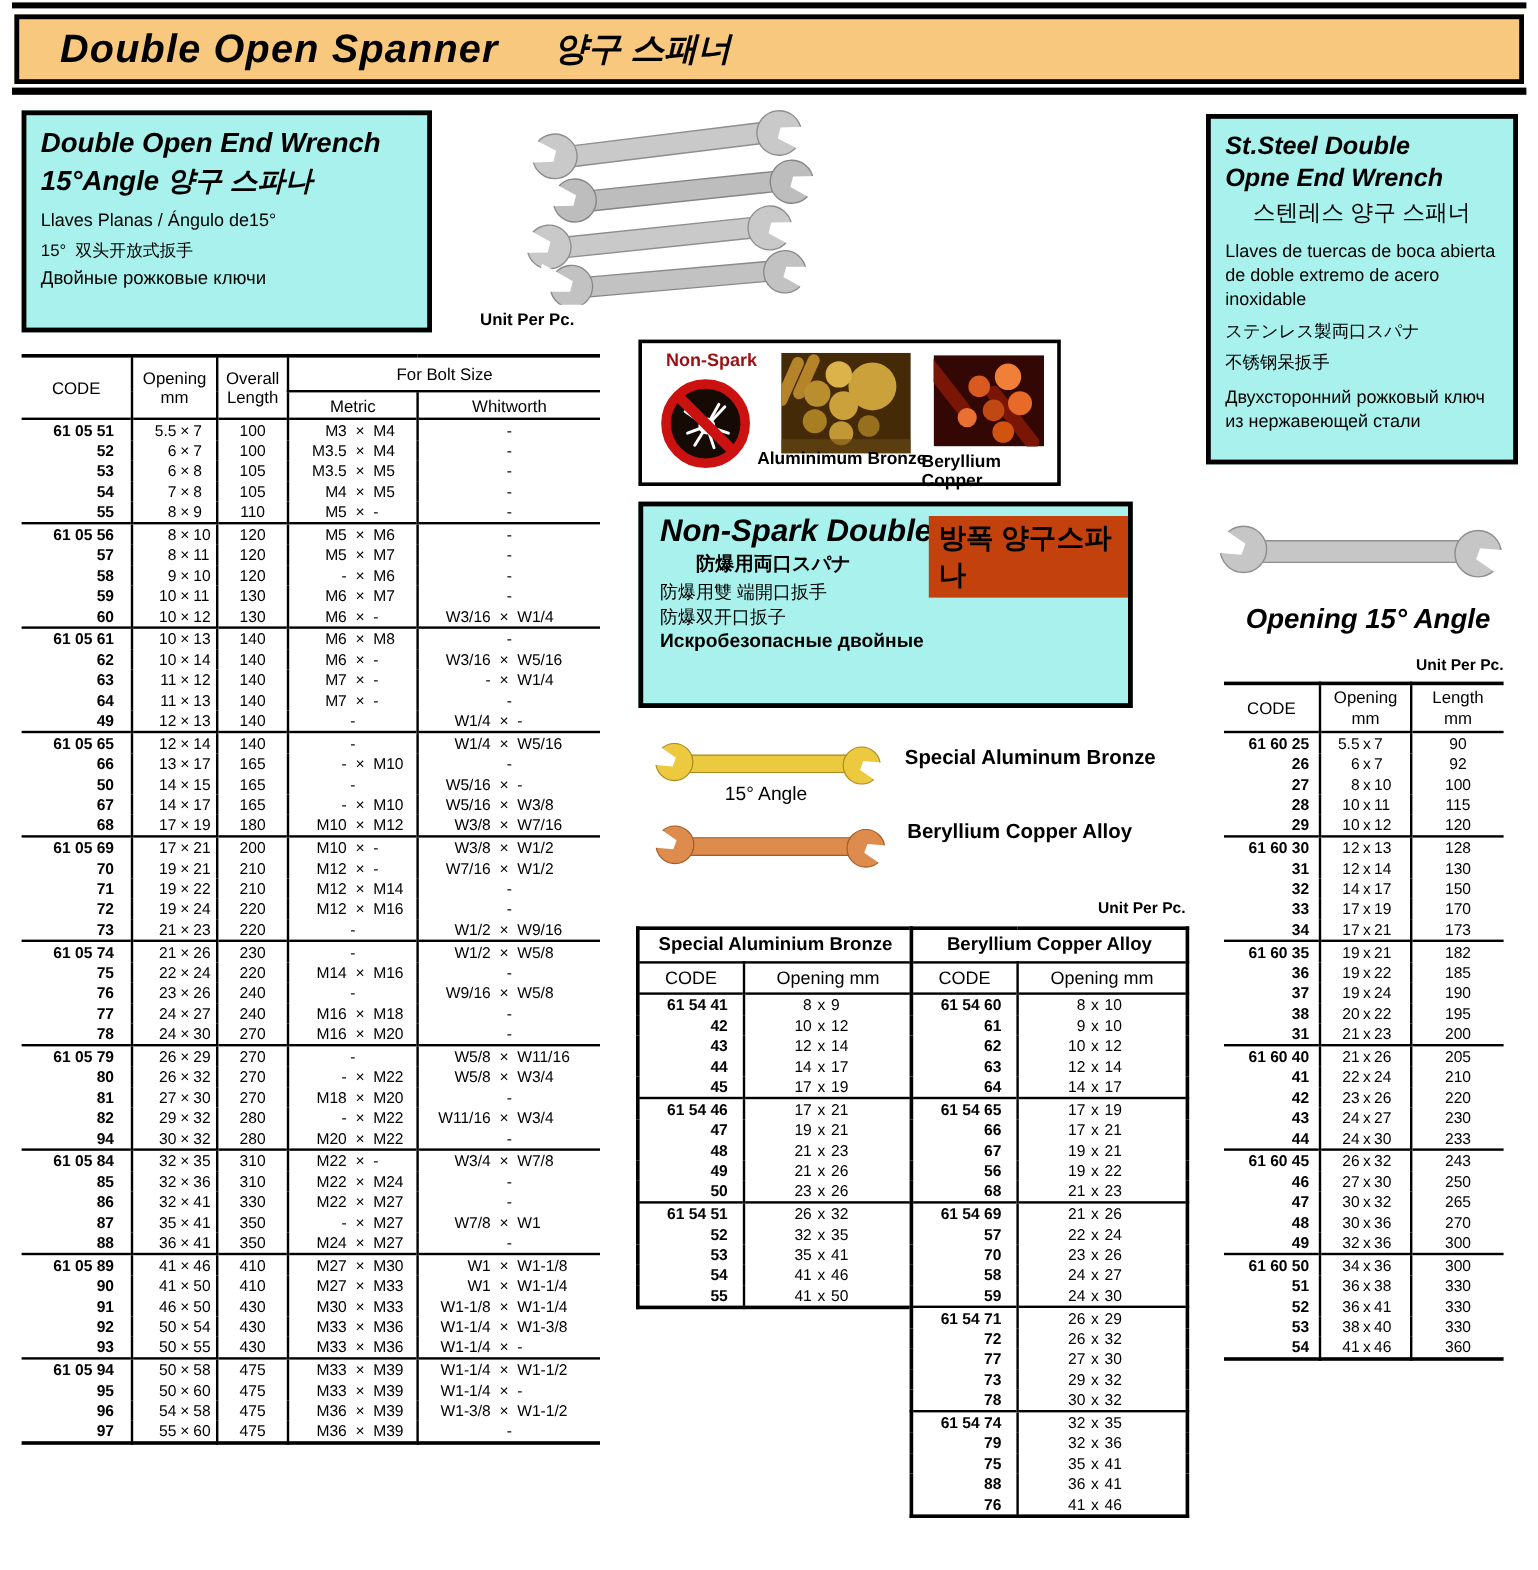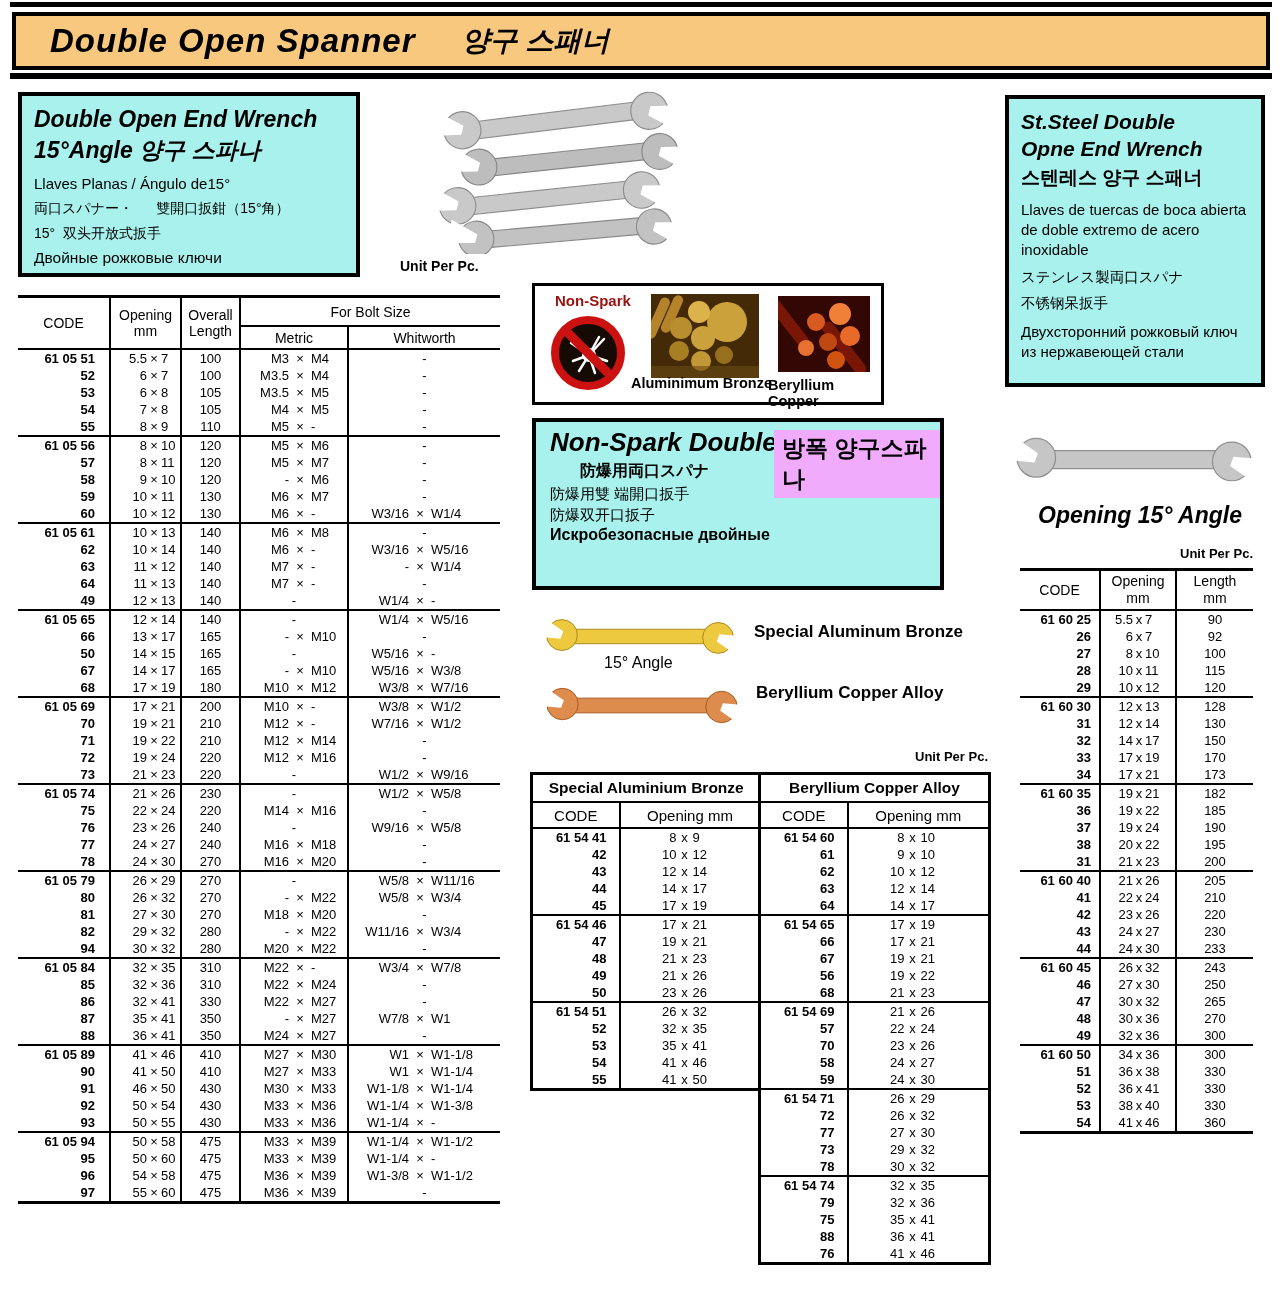--- a/index.html
+++ b/index.html
@@ -20,21 +20,21 @@
   .info-box{background:#a8f1ec;border:4px solid #000;box-sizing:border-box;}
   .left-info{left:18px;top:92px;width:342px;height:185px;padding:8px 12px;}
   .li-t{font-weight:bold;font-style:italic;font-size:23px;line-height:31px;}
   .li-l1{font-size:15px;line-height:25px;margin-top:5px;}
   .li-l2{font-size:14px;line-height:25px;white-space:pre;}
   .li-l3{font-size:14px;line-height:25px;white-space:pre;}
   .li-l4{font-size:15.5px;line-height:24px;}
 
   .right-info{left:1005px;top:95px;width:260px;height:292px;padding:9px 12px;}
   .ri-t{font-weight:bold;font-style:italic;font-size:21px;line-height:27px;}
-  .ri-kr{font-weight:bold;font-size:19px;line-height:31px;}
+  .ri-kr{font-weight:normal;font-size:19px;line-height:31px;margin-left:23px;}
   .ri-p{font-size:15px;line-height:20px;margin-top:7px;}
   .ri-j{font-size:14.5px;line-height:27px;margin-top:4px;}
   .ri-c{font-size:14.5px;line-height:24px;}
 
   
   .unit{font-size:14px;font-weight:bold;}
   .unit-left{left:400px;top:258px;}
   .unit-mid{left:848px;top:749px;width:140px;text-align:right;font-size:13px;}
   .unit-right{left:1113px;top:546px;width:140px;text-align:right;font-size:13px;}
 
@@ -42,21 +42,21 @@
   .ns-photos{left:532px;top:283px;width:352px;height:122px;border:3px solid #000;
              box-sizing:border-box;background:#fff;}
   .ns-label{position:absolute;left:20px;top:6px;font-size:15px;font-weight:bold;color:#9b1111;}
   .ns-cap{position:absolute;font-size:14.5px;font-weight:bold;}
   .ns-cap1{left:96px;top:89px;}
   .ns-cap2{left:233px;top:91px;}
 
   
   .ns-box{left:532px;top:418px;width:412px;height:172px;padding:6px 14px;}
   .nb-t{font-weight:bold;font-style:italic;font-size:26px;line-height:29px;}
-  .nb-kr{position:absolute;left:238px;top:8px;background:#f0abfc;padding:3px 8px;
+  .nb-kr{position:absolute;left:238px;top:8px;background:#c2410c;padding:3px 8px;
          font-size:23px;font-weight:bold;}
   .nb-l1{font-size:16px;font-weight:bold;line-height:24px;margin-top:2px;display:flex;}
   .nb-l1 .jp{margin-left:30px;font-weight:bold;}
   .nb-l{font-size:15px;line-height:21px;}
   .nb-ru{font-size:16px;font-weight:bold;line-height:19px;}
 
   
   .mw-label{font-size:17px;font-weight:bold;}
   .mw-angle{font-size:16px;}
 
@@ -124,21 +124,20 @@
   <div class="abs title-box">
     <span class="title-en">Double Open Spanner</span>
     <span class="title-kr">양구 스패너</span>
   </div>
   <div class="abs rule title-rule-bottom"></div>
 
   <div class="abs info-box left-info">
     <div class="li-t">Double Open End Wrench</div>
     <div class="li-t">15°Angle 양구 스파나</div>
     <div class="li-l1">Llaves Planas / Ángulo de15°</div>
-    <div class="li-l2">両口スパナー・      雙開口扳鉗（15°角）</div>
     <div class="li-l3">15°  双头开放式扳手</div>
     <div class="li-l4">Двойные рожковые ключи</div>
   </div>
 
   <svg class="abs" style="left:393px;top:82px" width="302" height="172" viewBox="0 0 302 172">
     <use href="#wr" fill="#c9c9c9" stroke="#8e8e8e" transform="translate(34,2) scale(1.16) rotate(-7 111 31)"></use>
     <use href="#wr" fill="#bdbdbd" stroke="#858585" transform="translate(52,42) scale(1.12) rotate(-6 111 31)"></use>
     <use href="#wr" fill="#c9c9c9" stroke="#8e8e8e" transform="translate(30,80) scale(1.14) rotate(-6 111 31)"></use>
     <use href="#wr" fill="#c2c2c2" stroke="#888888" transform="translate(50,116) scale(1.10) rotate(-5 111 31)"></use>
   </svg>

